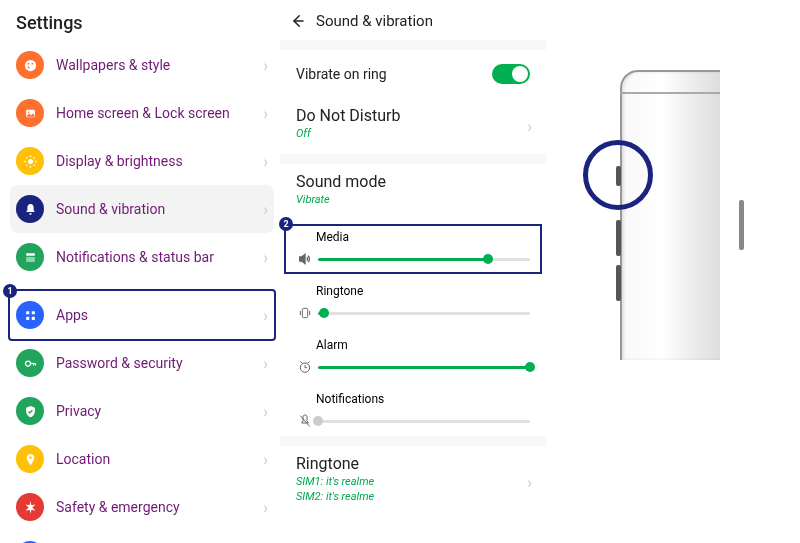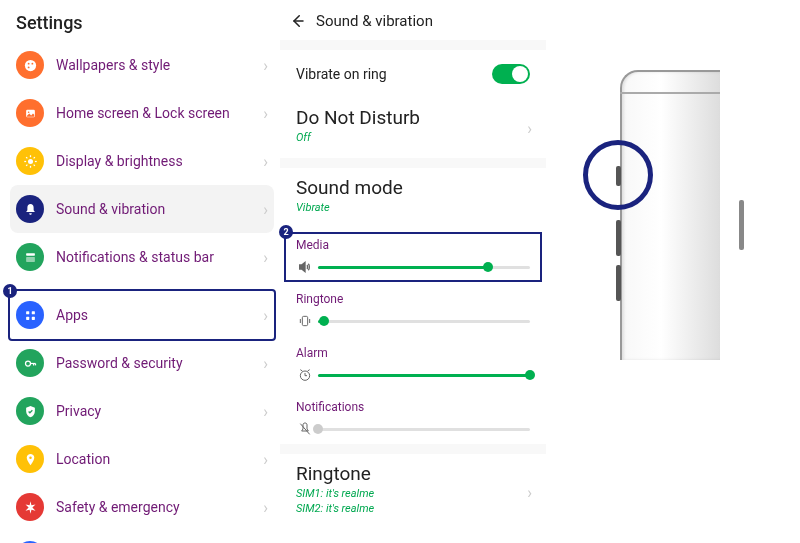--- a/index.html
+++ b/index.html
@@ -18,26 +18,26 @@
     .annot-box-1 { position: absolute; border: 2px solid #1a237e; border-radius: 4px; pointer-events: none; }
     .annot-badge { position: absolute; width: 14px; height: 14px; border-radius: 7px; background: #1a237e; color: #fff; font-size: 9px; font-weight: bold; display: flex; align-items: center; justify-content: center; }
     .sv-header { display: flex; align-items: center; padding: 4px 0 10px 2px; }
     .back-arrow { width: 18px; height: 18px; stroke: #222; fill: none; stroke-width: 2; margin-right: 10px; }
     .sv-title { font-size: 15px; color: #222; font-weight: 400; }
     .sv-row { display: flex; align-items: center; padding: 14px 10px; position: relative; }
     .sv-row .rlabel { font-size: 14px; color: #222; flex: 1; }
     .toggle-on { width: 38px; height: 20px; background: #00b050; border-radius: 10px; position: relative; }
     .toggle-on::after { content: ''; position: absolute; right: 2px; top: 2px; width: 16px; height: 16px; background: #fff; border-radius: 8px; }
     .sv-subrow { padding: 8px 10px 14px 10px; position: relative; }
-    .sv-label { font-size: 19px; color: #222; }
+    .sv-label { font-size: 16px; color: #222; }
     .sv-val { font-size: 11px; color: #00a850; margin-top: 2px; font-style: italic; }
     .sv-chev { position: absolute; right: 8px; top: 50%; transform: translateY(-50%); color: #ccc; }
     .gap { height: 10px; background: #f8f8f8; margin: 0 -6px; }
     .slider-blk { padding: 10px 10px 6px 10px; position: relative; }
-    .slider-lbl { font-size: 12px; color: #701a75; margin-bottom: 6px; }
+    .slider-lbl { font-size: 12px; color: #000000; margin-left: 20px; margin-bottom: 6px; }
     .slider-row { display: flex; align-items: center; }
     .slider-icn { width: 18px; height: 18px; display: flex; align-items: center; justify-content: center; margin-right: 4px; color: #666; flex-shrink: 0; }
     .track { flex: 1; height: 3px; background: #e0e0e0; border-radius: 2px; position: relative; }
     .fill { height: 100%; background: #00b050; border-radius: 2px; }
     .thumb { position: absolute; top: 50%; width: 10px; height: 10px; background: #00b050; border-radius: 5px; transform: translate(-50%, -50%); }
     .annot-box-2 { position: absolute; border: 2px solid #1a237e; pointer-events: none; }
     .phone-img { position: absolute; top: 70px; left: 60px; }
     .phone-frame { width: 140px; height: 290px; position: relative; }
     .phone-body { position: absolute; left: 20px; top: 0; width: 100px; height: 290px; border: 2px solid #999; border-radius: 18px 0 0 0; border-right: none; border-bottom: none; background: linear-gradient(90deg, #f8f8f8 0%, #fff 40%, #eee 70%, #ddd 100%); box-shadow: inset 2px 0 3px rgba(0,0,0,0.1); }
     .phone-band { position: absolute; left: 20px; top: 22px; width: 100px; height: 2px; background: #aaa; }

